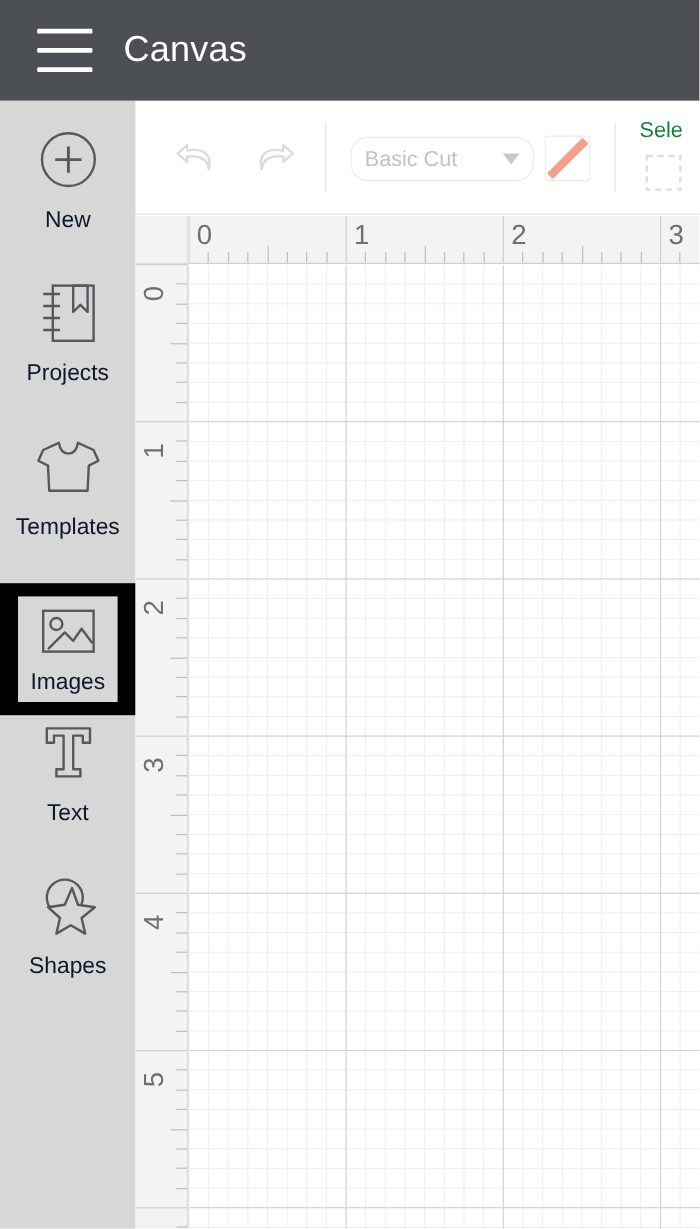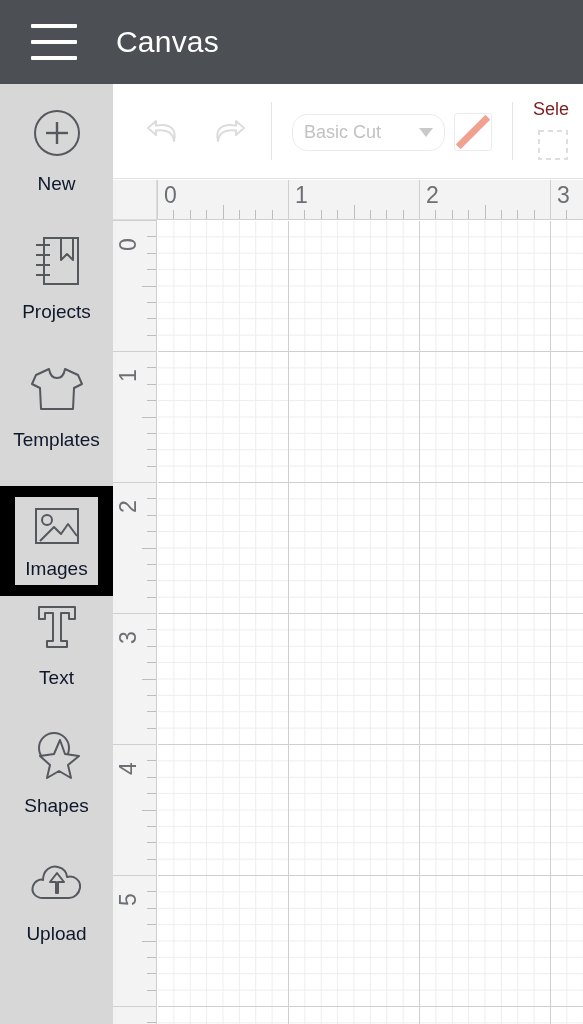--- a/index.html
+++ b/index.html
@@ -27,21 +27,21 @@
     width: 46px; height: 36px;
     margin-left: 31px;
     display: flex; flex-direction: column; justify-content: space-between;
     cursor: pointer;
   }
   .hamburger span {
     display: block; width: 100%; height: 4px;
     background: #ffffff; border-radius: 1px;
   }
   .app-title {
-    margin-left: 39px;
+    margin-left: 26px;
     color: #ffffff;
     font-size: 30px;
     letter-spacing: 0.2px;
   }
 
   
   .sidebar {
     position: absolute; left: 0; top: 84px;
     width: 113px; height: 940px;
     background: #d7d7d8;
@@ -150,21 +150,21 @@
     transform: translate(-50%,-50%) rotate(-45deg);
     border-radius: 1px;
   }
   .select-group {
     display: flex; flex-direction: column;
     justify-content: center;
     padding-top: 2px;
     overflow: hidden;
   }
   .select-label {
-    font-size: 18px; color: #7f1d1d;
+    font-size: 18px; color: #15803d;
     margin-bottom: 8px;
     white-space: nowrap;
   }
   .select-icon-wrap { padding-left: 3px; }
 
   
   .canvas-area {
     position: absolute; left: 113px; top: 180px;
     width: 470px; height: 844px;
     background: #ffffff;
@@ -302,30 +302,20 @@
     <div class="side-item">
       <div class="side-icon">
         <svg width="54" height="54" viewBox="0 0 54 54">
           <circle cx="24" cy="20" r="15" fill="none" stroke="#55585d" stroke-width="2"></circle>
           <path d="M30 12 L35 26 L49 28 L38 37 L41 50 L29 43 L17 50 L20 37 L10 28 L24 26 Z" fill="#d7d7d8" stroke="#55585d" stroke-width="2" stroke-linejoin="round"></path>
         </svg>
       </div>
       <div class="side-label">Shapes</div>
     </div>
 
-    <div class="side-item">
-      <div class="side-icon">
-        <svg width="58" height="46" viewBox="0 0 58 46">
-          <path d="M15 38 C7 38 3 32 5 26 C7 20 13 19 15 20 C15 10 23 5 30 7
-                   C36 8 39 13 39 17 C47 15 53 21 52 28 C51 34 46 38 41 38 Z" fill="none" stroke="#55585d" stroke-width="2" stroke-linejoin="round"></path>
-          <path d="M28 33 L28 22 L22 22 L29 13 L36 22 L30 22 L30 33 Z" fill="none" stroke="#55585d" stroke-width="2" stroke-linejoin="round"></path>
-        </svg>
-      </div>
-      <div class="side-label">Upload</div>
-    </div>
 
   </div>
 
   <div class="toolbar">
 
     <div class="history-group">
       <div class="tb-icon-btn">
         <svg width="40" height="34" viewBox="0 0 40 34">
           <path d="M13 7 L5 14 L13 21 L13 16.5 C24 15 30 19 31 27 C34 15 27 9 13 11.5 Z" fill="none" stroke="#dcdcdc" stroke-width="2" stroke-linejoin="round"></path>
         </svg>

